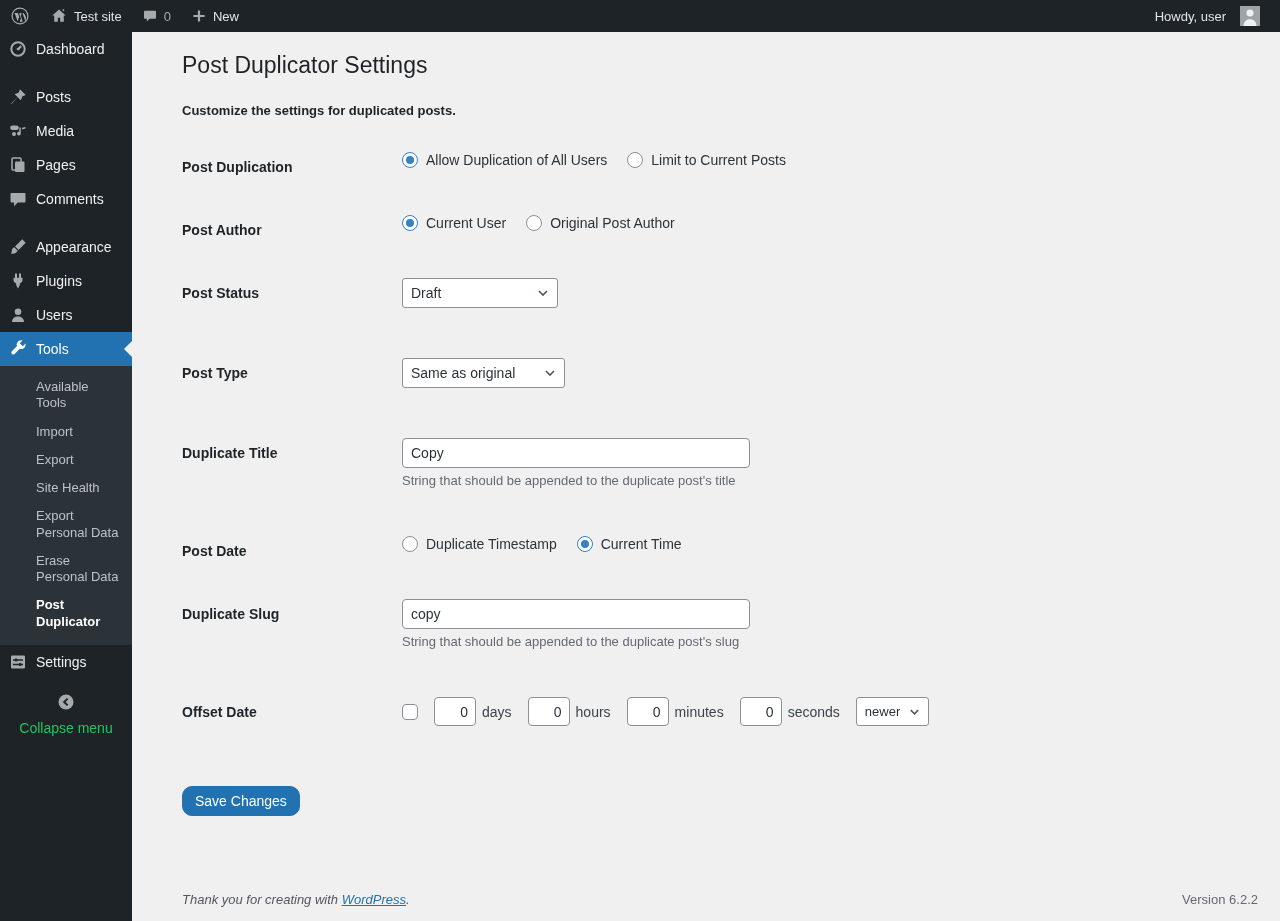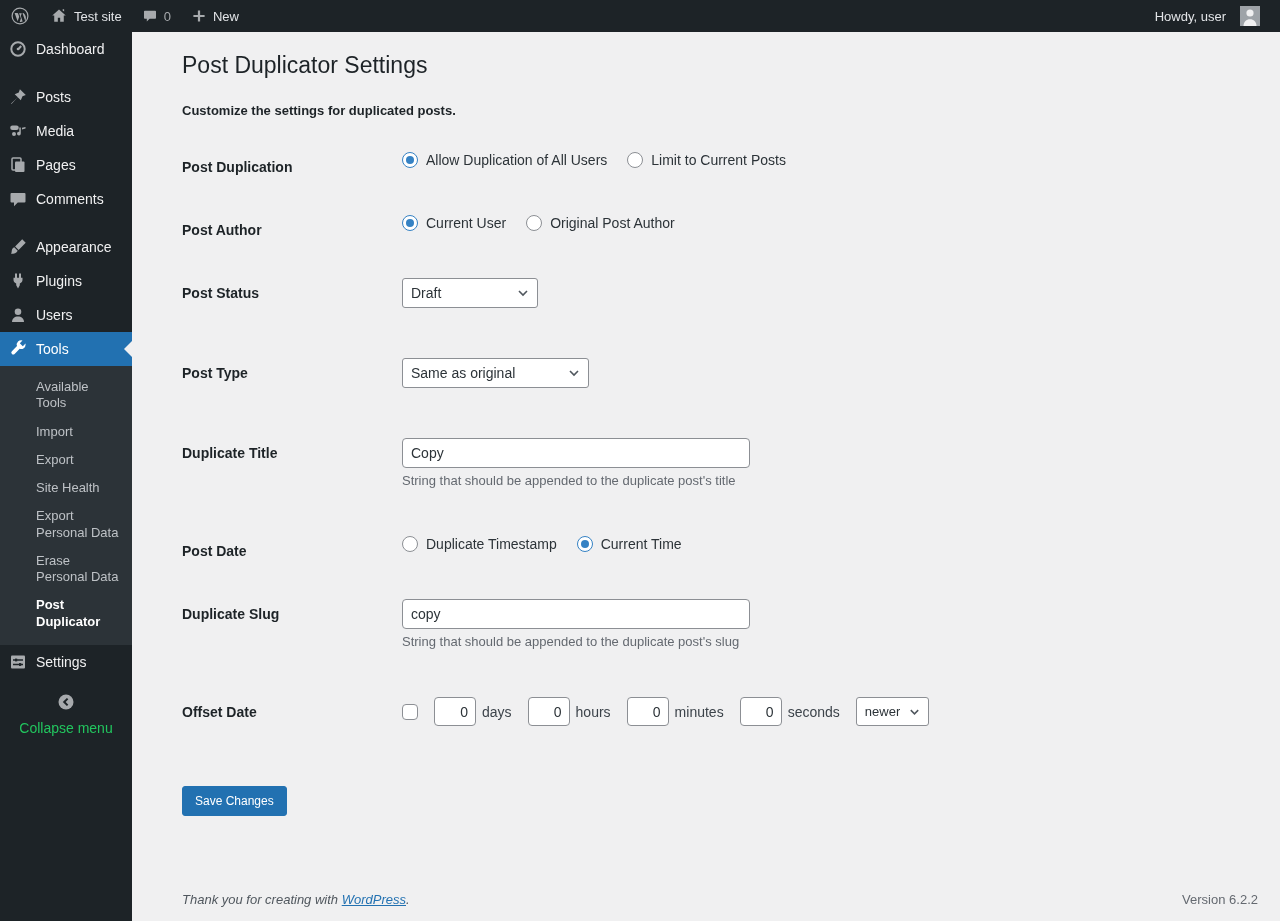--- a/index.html
+++ b/index.html
@@ -109,43 +109,43 @@
   select {
     appearance: none; -webkit-appearance: none;
     font-family: "Liberation Sans", sans-serif; font-size: 14px; color: #2c3338;
     height: 30px; border: 1px solid #8c8f94; border-radius: 3px;
     background: #fff; padding: 0 28px 0 8px; cursor: pointer;
   }
   .select-wrap .chev {
     position: absolute; right: 8px; top: 50%; transform: translateY(-50%);
     pointer-events: none; color: #50575e; display: flex;
   }
-  .w-status { width: 136px; }
-  .w-type { width: 187px; }
+  .w-status { width: 156px; }
+  .w-type { width: 163px; }
   .w-dir { width: 73px; height: 29px; font-size: 13px; }
 
   
   input[type="text"] {
     font-family: "Liberation Sans", sans-serif; font-size: 14px; color: #2c3338;
     width: 348px; height: 30px; border: 1px solid #8c8f94; border-radius: 4px;
     padding: 0 8px; background: #fff;
   }
   input.num {
     font-family: "Liberation Sans", sans-serif; font-size: 14px; color: #2c3338;
     width: 42px; height: 29px; border: 1px solid #8c8f94; border-radius: 4px;
     padding: 0 7px; background: #fff; text-align: right;
   }
   .help-text { font-size: 13px; color: #646970; margin-top: 5px; }
   .offset-group { display: inline-flex; align-items: center; gap: 6px; margin-right: 16px; }
   .unit-label { font-size: 14px; color: #3c434a; }
 
   .save-btn {
     display: inline-block; margin-top: 18px;
-    background: #2271b1; border: 1px solid #2271b1; border-radius: 3px;
-    color: #fff; font-family: "Liberation Sans", sans-serif; font-size: 12px;
+    background: #2271b1; border: 1px solid #2271b1; border-radius: 10px;
+    color: #fff; font-family: "Liberation Sans", sans-serif; font-size: 14px;
     height: 30px; padding: 0 12px; cursor: pointer;
   }
 
   
   .footer {
     display: flex; justify-content: space-between; align-items: baseline;
     padding: 0 22px 14px 22px; flex: 0 0 auto;
   }
   .footer-thanks { font-style: italic; font-size: 13px; color: #50575e; }
   .footer-thanks a { color: #2271b1; }

